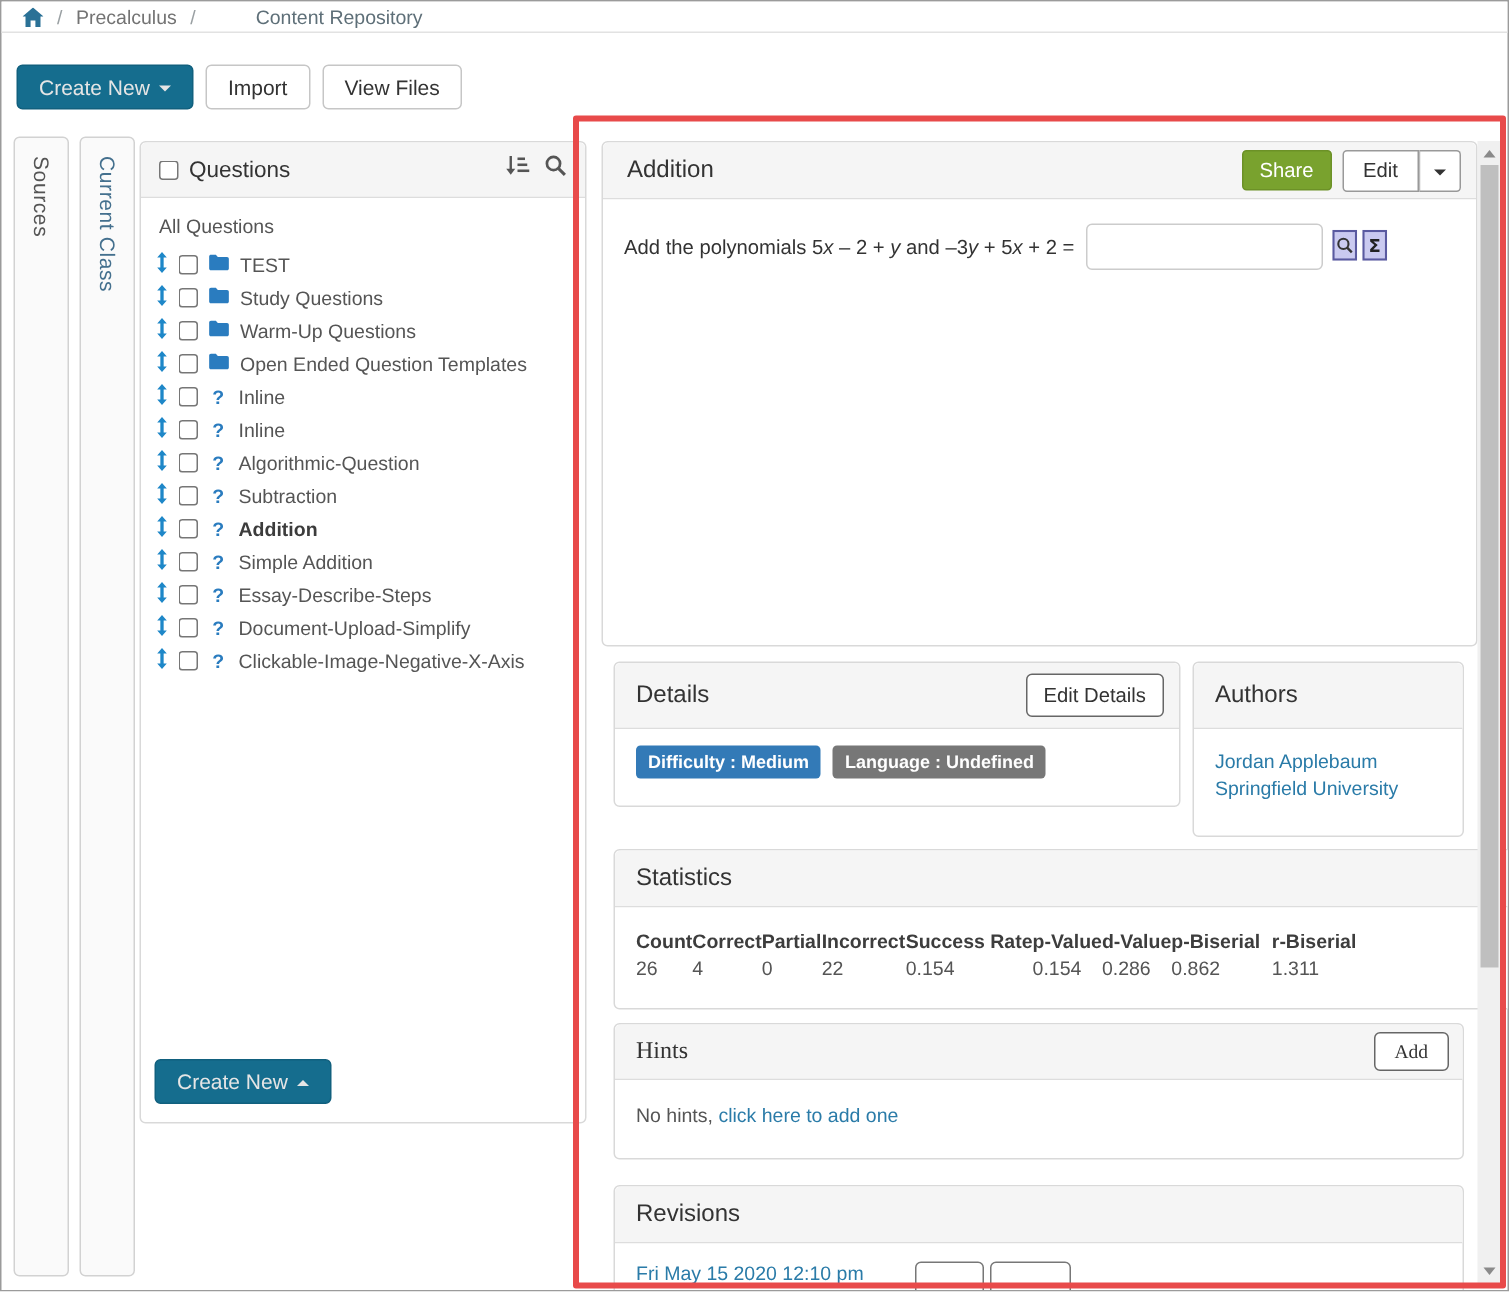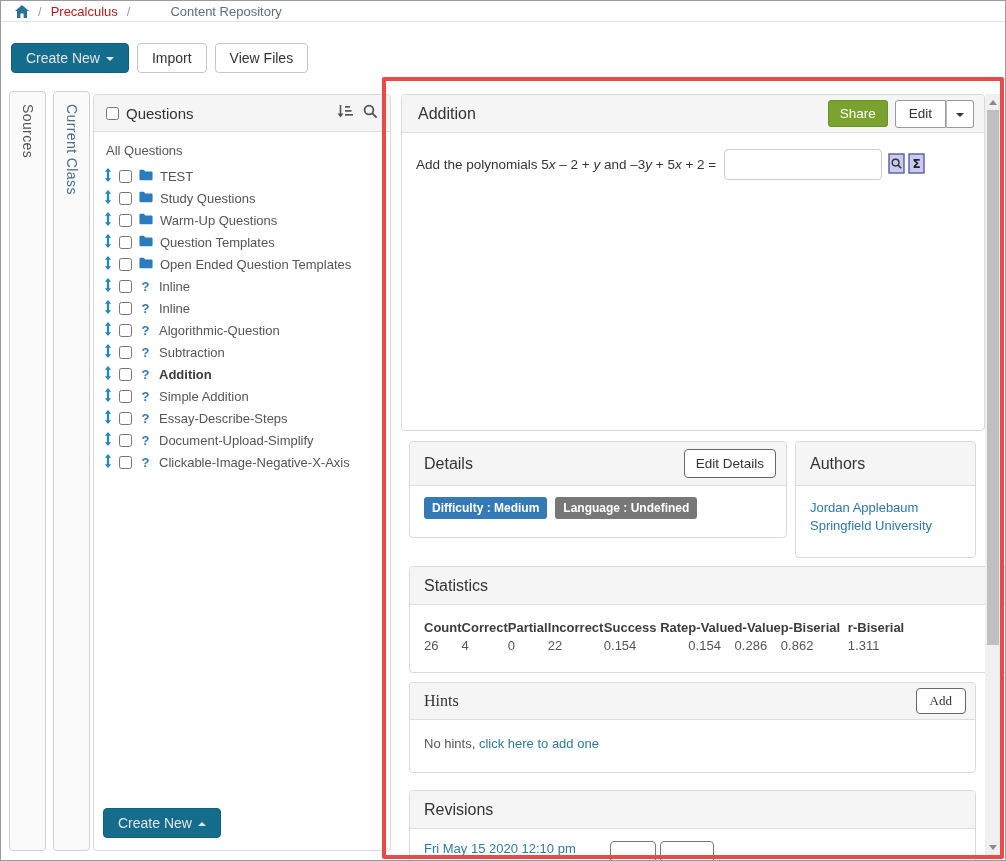--- a/index.html
+++ b/index.html
@@ -6,21 +6,21 @@
   html,body { background:#fff; }
   body { font-family:"Liberation Sans", sans-serif; }
   .window { position:relative; width:1006px; height:861px; background:#fff;
             border:1px solid #9b9b9b; overflow:hidden; }
 
   
   .crumb-bar { position:absolute; top:0; left:0; right:0; height:21px;
                border-bottom:1px solid #e2e2e2; display:flex; align-items:center;
                padding-left:14px; gap:9px; font-size:13px; background:#fff; }
   .crumb-sep { color:#9aa0a3; }
-  .crumb-link { color:#b91c1c; text-decoration:none; cursor:pointer; }
+  .crumb-link { color:#737373; text-decoration:none; cursor:pointer; }
   .crumb-current { color:#5e6f78;margin-left:31px; }
   .home-ic { display:inline-flex; }
 
   
   .toolbar { position:absolute; top:42px; left:10px; display:flex; gap:8px; }
   .btn { font-family:inherit; font-size:14px; border-radius:4px; cursor:pointer; }
   .btn-teal { background:#156d8e; border:1px solid #11607e; color:#e5e5e5; padding:6px 14px; }
   .btn-plain { background:#fff; border:1px solid #c6c6c6; color:#333; padding:6px 14px; }
   .caret { display:inline-block; width:0; height:0; border-left:4px solid transparent;
            border-right:4px solid transparent; border-top:4px solid currentColor;
@@ -29,21 +29,21 @@
 
   
   .side-tab { position:absolute; top:90px; height:760px; width:37px; background:#fafafa;
               border:1px solid #d2d2d2; border-radius:4px; cursor:pointer; }
   .side-tab span { writing-mode:vertical-rl; display:block; margin:12px auto 0;
                    font-size:14px; letter-spacing:.4px; }
   .tab-sources { left:8px; color:#555; }
   .tab-current { left:52px; color:#44708e; }
 
   
-  .qpanel { position:absolute; left:92px; top:93px; width:298px; height:757px;
+  .qpanel { position:absolute; left:92px; top:93px; width:298px; height:655px;
             border:1px solid #d9d9d9; border-radius:4px; background:#fff;
             display:flex; flex-direction:column; }
   .qpanel-head { height:37px; background:#f5f5f5; border-bottom:1px solid #ddd;
                  border-radius:4px 4px 0 0; display:flex; align-items:center;
                  padding:0 12px; gap:7px; }
   .qpanel-title { font-size:15px; color:#333; }
   .qhead-icons { margin-left:auto; display:flex; align-items:center; gap:10px; }
   .qpanel-body { flex:1 1 auto; overflow:hidden; padding:9px 10px 0 10px; }
   .all-q { font-size:13px; color:#555; margin:2px 0 7px 2px; cursor:pointer; }
   .tree-item { display:flex; align-items:center; height:22px; gap:7px; font-size:13px;
@@ -231,35 +231,20 @@
                 <path d="M4 0 L7.2 3.7 H5.1 V10.3 H7.2 L4 14 L0.8 10.3 H2.9 V3.7 H0.8 Z" fill="#1e87c8"></path>
               </svg>
       </span>
       <input type="checkbox" style="">
       <span>
         <svg width="14" height="12" viewBox="0 0 16 13">
                 <path d="M0.5 2 C0.5 1.2 1.1 0.6 1.9 0.6 H5.6 L7.1 2.4 H14.1 C14.9 2.4 15.5 3 15.5 3.8 V11 C15.5 11.8 14.9 12.4 14.1 12.4 H1.9 C1.1 12.4 0.5 11.8 0.5 11 Z" fill="#2a7cbf"></path>
               </svg>
       </span>
 
-      <span class="tree-label">Question Templates</span>
-    </div>
-          <div class="tree-item">
-      <span>
-        <svg width="8" height="14" viewBox="0 0 8 14">
-                <path d="M4 0 L7.2 3.7 H5.1 V10.3 H7.2 L4 14 L0.8 10.3 H2.9 V3.7 H0.8 Z" fill="#1e87c8"></path>
-              </svg>
-      </span>
-      <input type="checkbox" style="">
-      <span>
-        <svg width="14" height="12" viewBox="0 0 16 13">
-                <path d="M0.5 2 C0.5 1.2 1.1 0.6 1.9 0.6 H5.6 L7.1 2.4 H14.1 C14.9 2.4 15.5 3 15.5 3.8 V11 C15.5 11.8 14.9 12.4 14.1 12.4 H1.9 C1.1 12.4 0.5 11.8 0.5 11 Z" fill="#2a7cbf"></path>
-              </svg>
-      </span>
-
       <span class="tree-label">Open Ended Question Templates</span>
     </div>
           <div class="tree-item">
       <span>
         <svg width="8" height="14" viewBox="0 0 8 14">
                 <path d="M4 0 L7.2 3.7 H5.1 V10.3 H7.2 L4 14 L0.8 10.3 H2.9 V3.7 H0.8 Z" fill="#1e87c8"></path>
               </svg>
       </span>
       <input type="checkbox" style="">
 

